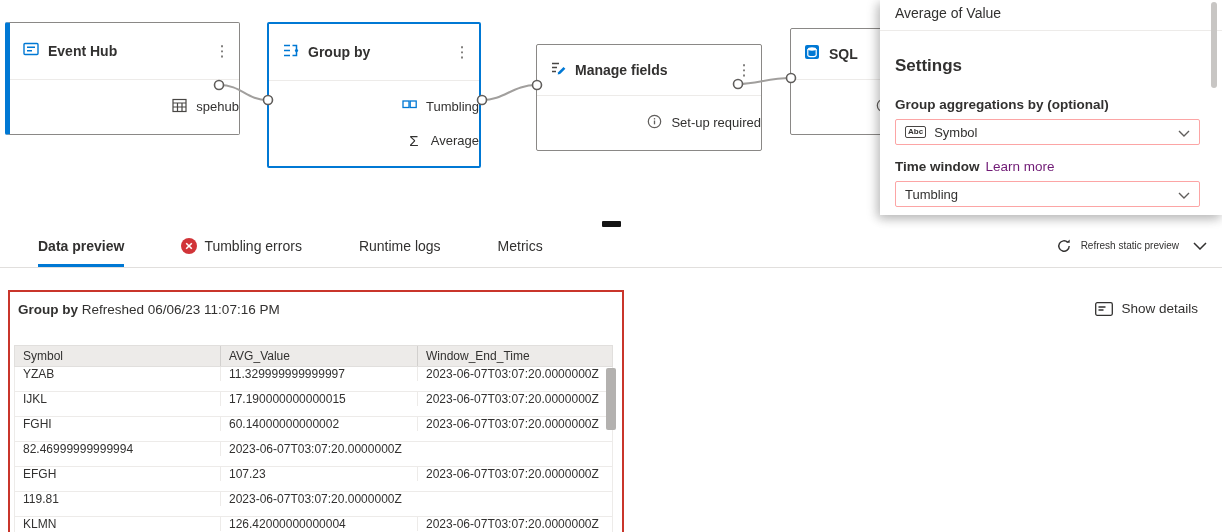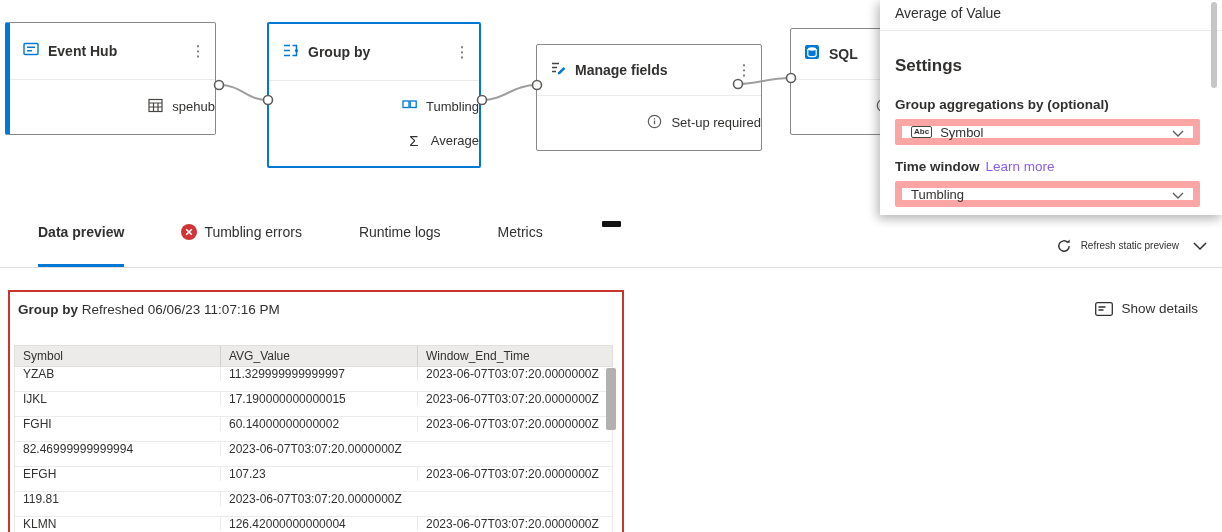--- a/index.html
+++ b/index.html
@@ -3,21 +3,21 @@
 <meta charset="utf-8">
 <style>
   * { margin:0; padding:0; box-sizing:border-box; }
   html,body { width:1222px; height:532px; overflow:hidden; background:#fff;
     font-family:"Liberation Sans", sans-serif; color:#323130; }
   .root { position:relative; width:1222px; height:532px; }
 
   
   .canvas { position:absolute; left:0; top:0; width:1222px; height:224px; background:#fff; }
   .node { position:absolute; background:#fff; border:1px solid #8a8886; border-radius:2px; z-index:2; }
-  #node-event-hub   { left:5px;   top:22px; width:211px; height:113px; border-left:5px solid #0078d4; }
+  #node-event-hub   { left:5px;   top:22px; width:235px; height:113px; border-left:5px solid #0078d4; }
   #node-group-by    { left:267px; top:22px; width:214px; height:146px; border:2px solid #0078d4; }
   #node-manage-fields { left:536px; top:44px; width:226px; height:107px; }
   #node-sql         { left:790px; top:28px; width:201px; height:107px; }
   .node-header { display:flex; align-items:center; gap:9px; padding:0 8px 0 13px; height:57px;
     border-bottom:1px solid #edebe9; }
   #node-manage-fields .node-header, #node-sql .node-header { height:51px; }
   .node-title { flex:1; font-weight:700; font-size:14px; white-space:nowrap; }
   .node-menu { color:#605e5c; font-size:15px; width:18px; text-align:center; cursor:pointer; }
   .node-items { display:flex; flex-direction:column; justify-content:center; height:calc(100% - 58px); }
   #node-manage-fields .node-items, #node-sql .node-items { height:calc(100% - 52px); }
@@ -26,39 +26,39 @@
   .sigma { font-size:15px; color:#323130; width:16px; text-align:center; }
   .connectors { position:absolute; left:0; top:0; z-index:5; pointer-events:none; }
 
   
   .panel { position:absolute; left:880px; top:0; width:342px; height:215px; background:#fff; z-index:10;
     box-shadow:-4px 3px 10px rgba(0,0,0,0.16), 0 4px 10px rgba(0,0,0,0.16); }
   .panel-title { padding:5px 16px 9px 15px; font-size:14px; }
   .panel-divider { height:1px; background:#edebe9; }
   .settings-heading { margin:25px 0 0 15px; font-size:17px; font-weight:700; }
   .field-label { margin:21px 0 0 15px; font-size:13.5px; font-weight:700; }
-  .dropdown { margin:7px 0 0 15px; width:305px; height:26px; border:7px solid #fca5a5; border-radius:2px;
+  .dropdown { margin:7px 0 0 15px; width:305px; height:26px; border:1px solid #fca5a5; border-radius:2px;
     display:flex; align-items:center; gap:8px; padding:0 9px; font-size:13px; cursor:pointer; background:#fff; }
   .dropdown .value { flex:1; }
   .abc-badge { font-size:8px; border:1px solid #484644; border-radius:2px; padding:1px 2px; line-height:1;
     font-weight:700; color:#323130; }
   .tw-row { margin:14px 0 0 15px; font-size:13.5px; }
   .tw-label { font-weight:700; }
-  .learn-more { color:#8b5cf6; margin-left:6px; cursor:pointer; }
+  .learn-more { color:#701a75; margin-left:6px; cursor:pointer; }
   .panel-scrollbar { position:absolute; right:5px; top:2px; width:6px; height:86px; background:#c8c6c4;
     border-radius:3px; }
 
   
   .splitter-handle { position:absolute; left:602px; top:221px; width:19px; height:6px; background:#141414;
     border-radius:1px; z-index:12; cursor:row-resize; }
 
   
   .tabbar { position:absolute; left:0; top:224px; width:1222px; height:44px; display:flex; align-items:center;
     padding-left:38px; border-bottom:1px solid #e1dfdd; background:#fff; z-index:6; }
-  .tab { display:flex; gap:7px; height:100%; margin-right:57px; font-size:14px;
+  .tab { display:flex; align-items:center; gap:7px; height:100%; margin-right:57px; font-size:14px;
     cursor:pointer; position:relative; white-space:nowrap; }
   .tab.selected { font-weight:700; }
   .tab.selected::after { content:""; position:absolute; left:0; right:0; bottom:0; height:2.6px; background:#0078d4; }
   .erricon { display:flex; }
   .refresh-group { margin-left:auto; display:flex; align-items:center; gap:9px; font-size:10px; cursor:pointer; }
   .preview-chevron { margin-left:14px; margin-right:15px; display:flex; cursor:pointer; }
 
   
   .preview-title { position:absolute; left:18px; top:302px; font-size:13.5px; z-index:7; }
   .preview-title .bold { font-weight:700; }

